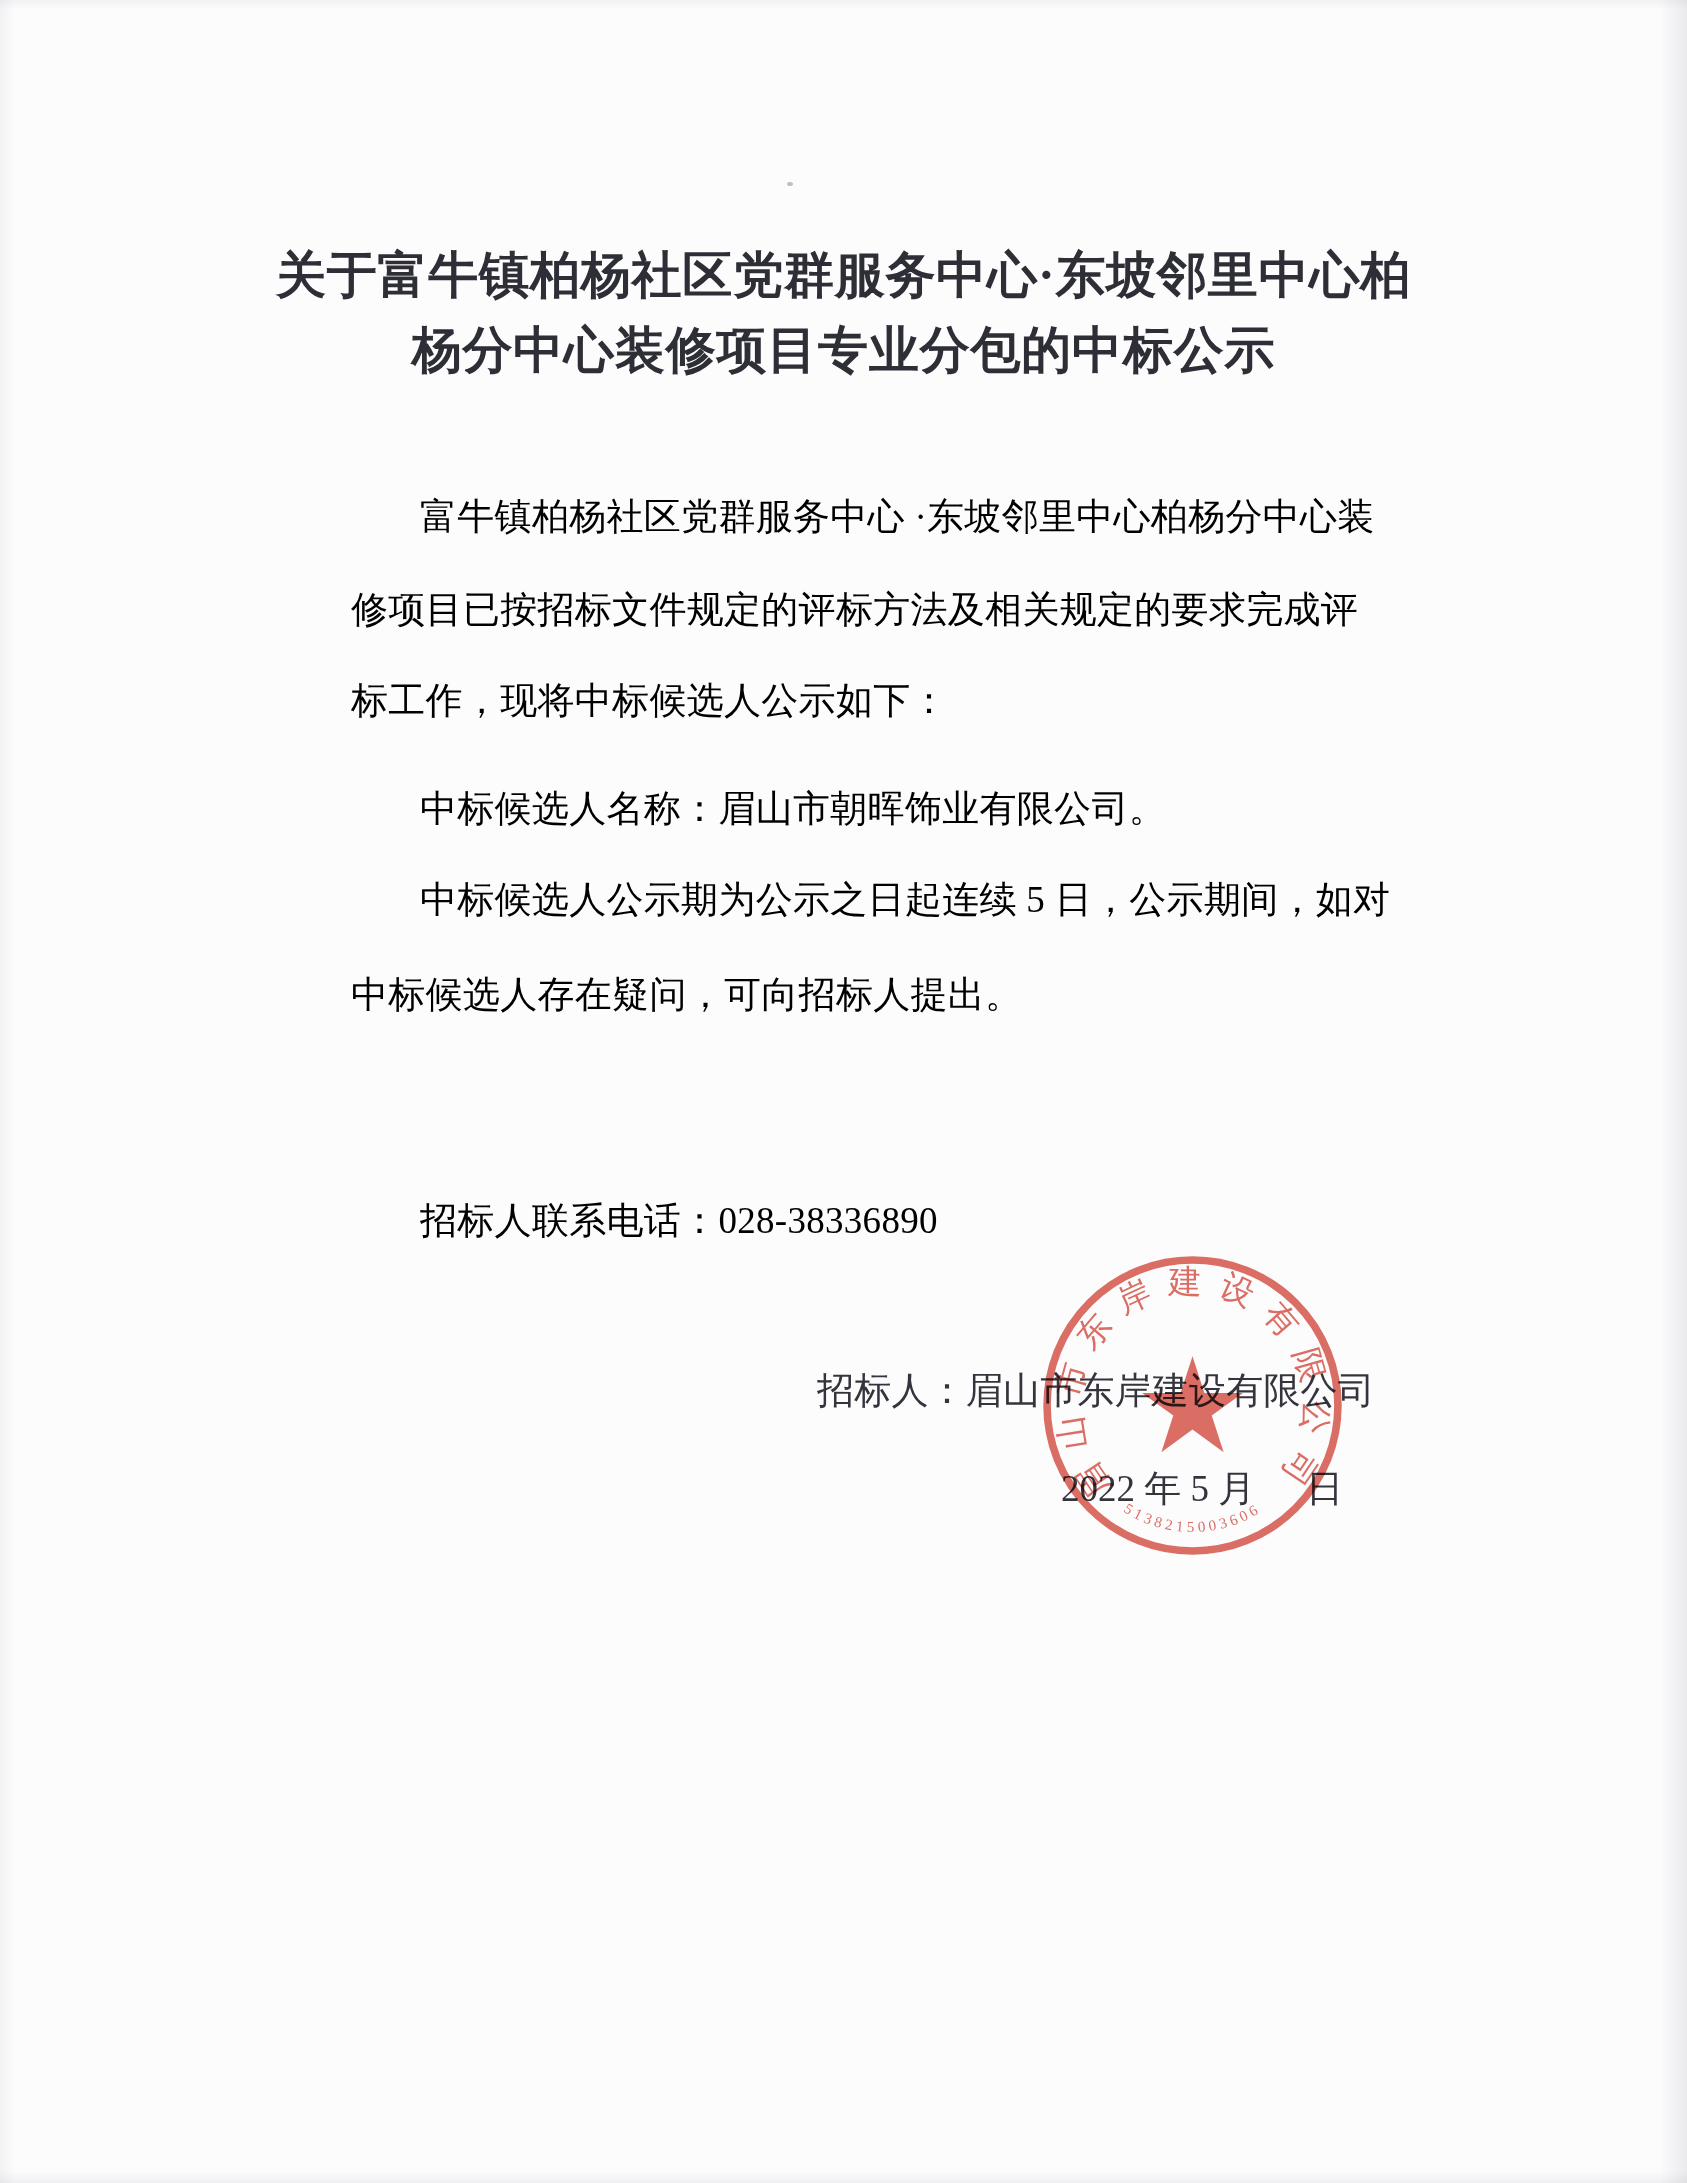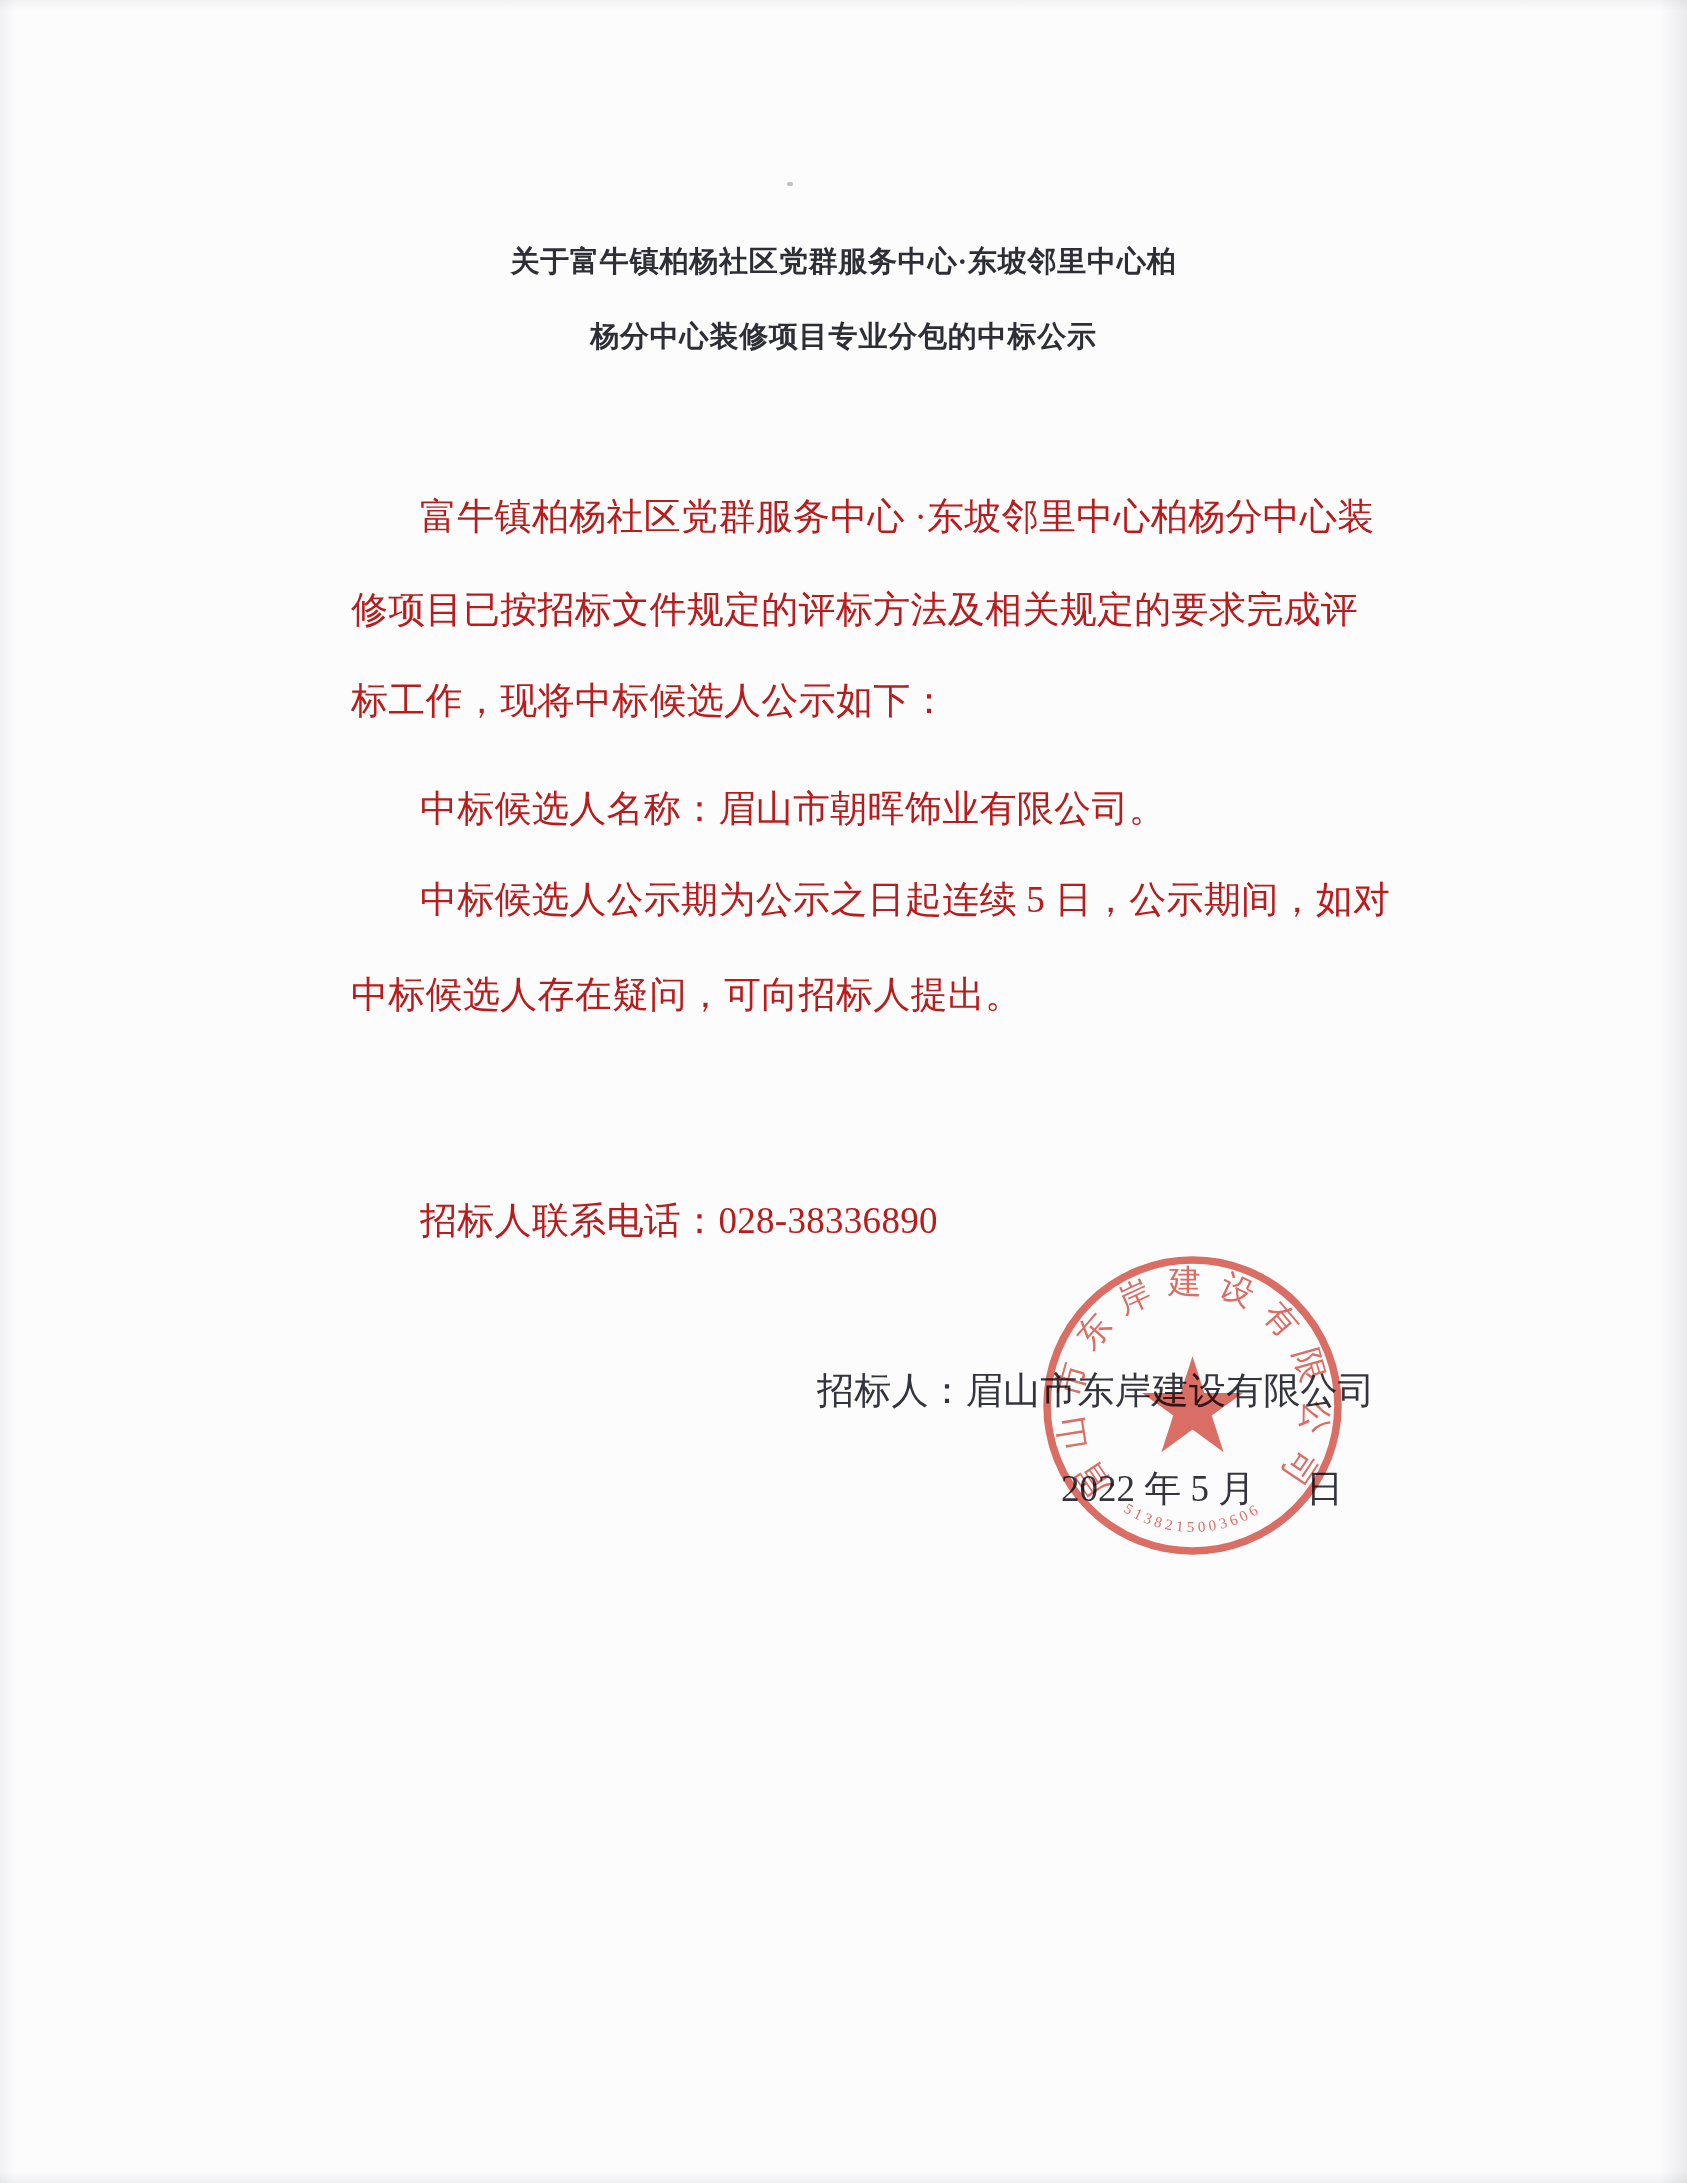--- a/index.html
+++ b/index.html
@@ -43,35 +43,35 @@
     left: 787px; top: 182px;
     width: 5.8px; height: 4.1px;
     border-radius: 50%;
     background: #8d8d96;
     opacity: 0.55;
   }
   .title-line {
     position: absolute;
     left: 0; width: 100%;
     text-align: center;
-    font-size: 29px;
+    font-size: 50px;
     font-weight: 600;
     letter-spacing: 0.8px;
     color: #2e2e37;
     white-space: nowrap;
   }
   .t1 { top: 242px; }
   .t2 { top: 317px; }
   .body-line {
     position: absolute;
     left: 351px;
     width: 1025px;
     font-size: 37px;
     letter-spacing: 0.3px;
-    color: #b91c1c;
+    color: #000000;
     white-space: nowrap;
   }
   .indent { padding-left: 69px; }
   .b1 { top: 492px; }
   .b2 { top: 585px; }
   .b3 { top: 676px; }
   .b4 { top: 784px; }
   .b5 { top: 875px; }
   .b6 { top: 970px; }
   .contact { top: 1160px; margin-top: 36px; }

